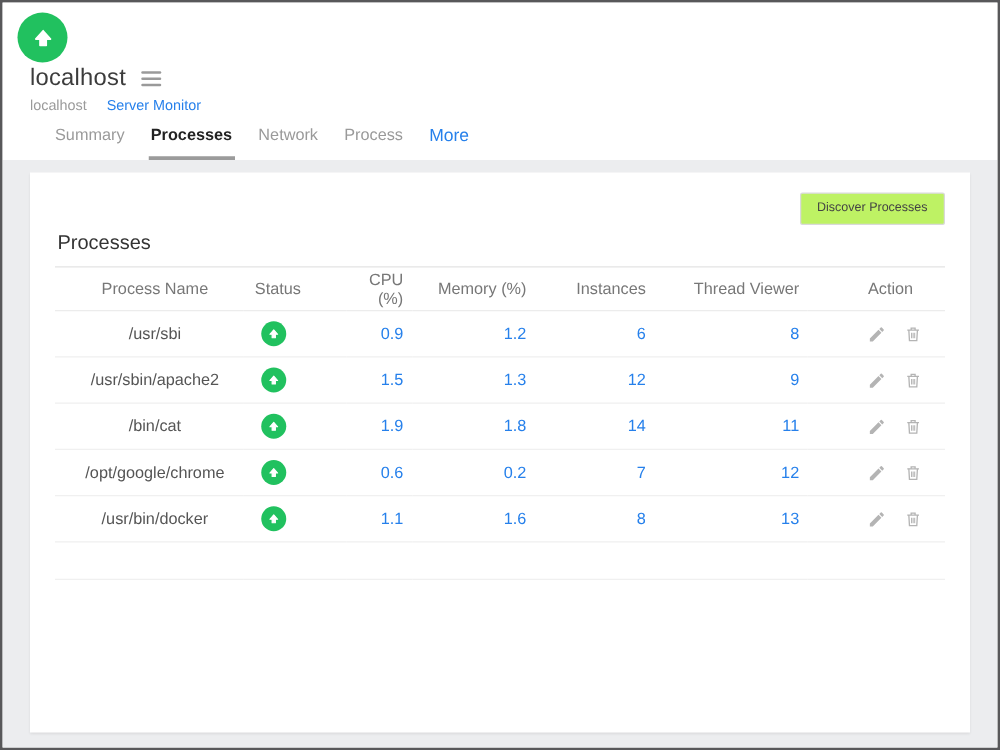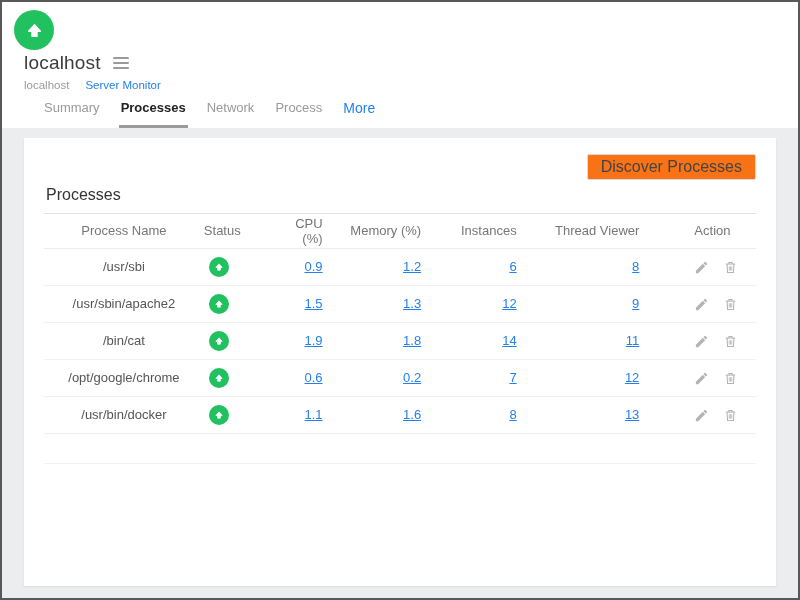--- a/index.html
+++ b/index.html
@@ -41,42 +41,42 @@
   
   .content{background:#ecedef;height:509px;padding-top:10px;}
   .card{
     width:752px;height:448px;margin:0 auto;background:#fff;
     box-shadow:0 1px 2px rgba(0,0,0,.08);
     padding:16px 20px;
   }
   .card-top{display:flex;justify-content:flex-end;height:26px;}
   .btn{
     font-family:"Liberation Sans",sans-serif;
-    font-size:16px;color:#444;
-    background:#f97316;border:1px solid #d9d9d9;border-radius:2px;
+    font-size:10px;color:#444;
+    background:#bef264;border:1px solid #d9d9d9;border-radius:2px;
     padding:4px 13px;cursor:pointer;line-height:16px;
   }
   .section-title{
     font-size:16px;color:#333;font-weight:400;
     margin:6px 0 0 0;padding:0 0 9px 2px;
     border-bottom:1px solid #e3e3e3;
   }
   
   table{width:100%;border-collapse:collapse;table-layout:fixed;font-size:13px;}
   col.c1{width:150px;} col.c2{width:82px;} col.c3{width:52px;}
   col.c4{width:98px;}  col.c5{width:95px;} col.c6{width:122px;} col.c7{width:109px;}
   th{font-weight:400;color:#777;height:34px;border-bottom:1px solid #ececec;}
   td{height:37px;border-bottom:1px solid #f0f0f0;}
   .name-h{padding-left:10px;text-align:center;}
   .name-c{padding-left:10px;color:#555;text-align:center;}
   .status-h{padding-left:9px;text-align:left;}
   .status-c{padding-left:14px;text-align:left;}
   .num-h{text-align:right;padding-right:7px;}
   .num-c{text-align:right;padding-right:7px;}
-  .num-c span{color:var(--blue);cursor:pointer;text-decoration:underline;}
+  .num-c span{color:var(--blue);cursor:pointer;}
   .action-h{padding-left:48px;text-align:left;}
   .action-c{padding-left:48px;text-align:left;white-space:nowrap;}
   .dot{
     width:20px;height:20px;border-radius:50%;background:var(--green);
     display:inline-flex;align-items:center;justify-content:center;vertical-align:middle;
   }
   .icon-btn{display:inline-block;vertical-align:middle;cursor:pointer;line-height:0;}
   .icon-btn + .icon-btn{margin-left:10px;}
   .empty-row td{height:30px;}
 </style>

